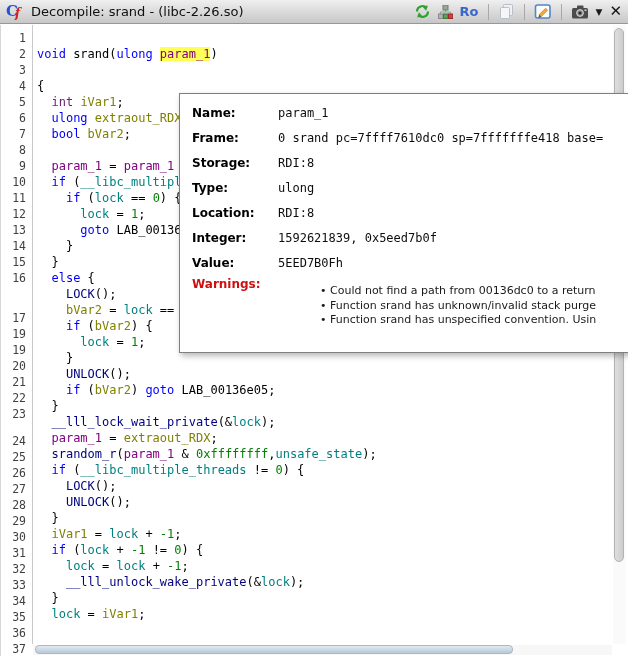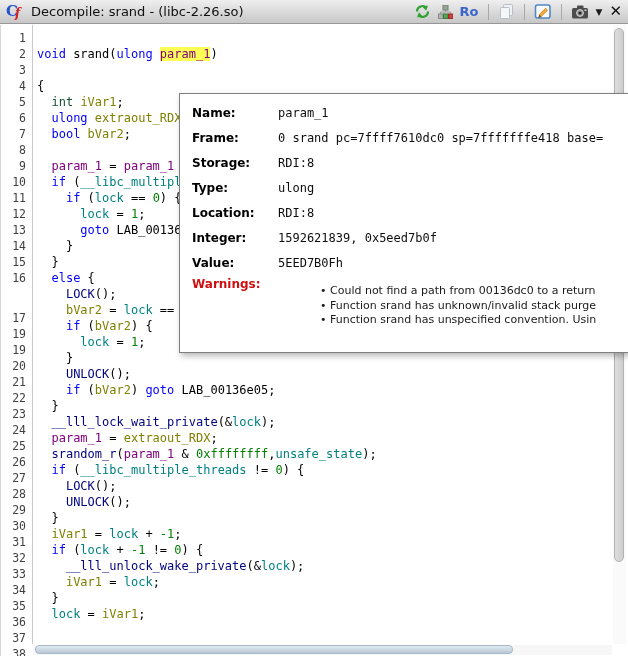--- a/index.html
+++ b/index.html
@@ -128,21 +128,21 @@
       <div class="gnum" style="color: rgb(63, 63, 63);">14</div>
       <div class="gnum" style="color: rgb(63, 63, 63);">15</div>
       <div class="gnum" style="color: rgb(63, 63, 63);">16</div>
       <div class="gnum" style="color: rgb(63, 63, 63); margin-top: 24px;">17</div>
       <div class="gnum" style="color: rgb(63, 63, 63);">19</div>
       <div class="gnum" style="color: rgb(63, 63, 63);">19</div>
       <div class="gnum" style="color: rgb(63, 63, 63);">20</div>
       <div class="gnum" style="color: rgb(63, 63, 63);">21</div>
       <div class="gnum" style="color: rgb(63, 63, 63);">22</div>
       <div class="gnum" style="color: rgb(63, 63, 63);">23</div>
-      <div class="gnum" style="color: rgb(63, 63, 63);">24</div>
+      <div class="gnum" style="color: rgb(63, 63, 63); margin-top: 11px;">24</div>
       <div class="gnum" style="color: rgb(63, 63, 63);">25</div>
       <div class="gnum" style="color: rgb(63, 63, 63);">26</div>
       <div class="gnum" style="color: rgb(63, 63, 63);">27</div>
       <div class="gnum" style="color: rgb(63, 63, 63);">28</div>
       <div class="gnum" style="color: rgb(63, 63, 63);">29</div>
       <div class="gnum" style="color: rgb(63, 63, 63);">30</div>
       <div class="gnum" style="color: rgb(63, 63, 63);">31</div>
       <div class="gnum" style="color: rgb(63, 63, 63);">32</div>
       <div class="gnum" style="color: rgb(63, 63, 63);">33</div>
       <div class="gnum" style="color: rgb(63, 63, 63);">34</div>
@@ -151,21 +151,21 @@
       <div class="gnum" style="color: rgb(63, 63, 63);">37</div>
       <div class="gnum" style="color: rgb(63, 63, 63);">38</div>
       <div class="gnum" style="color: rgb(63, 63, 63);">39</div>
     </div>
   <div class="gutter-sep"></div>
   <div class="code">
       <div class="cline"></div>
       <div class="cline"><span style="color: rgb(0, 0, 255);">void</span><span style="color: rgb(0, 0, 0);"> </span><span style="color: rgb(0, 0, 0);">srand</span><span style="color: rgb(0, 0, 0);">(</span><span style="color: rgb(0, 0, 255);">ulong</span><span style="color: rgb(0, 0, 0);"> </span><span style="color: rgb(128, 0, 128); background: rgb(255, 255, 85);">param_1</span><span style="color: rgb(0, 0, 0);">)</span></div>
       <div class="cline"></div>
       <div class="cline"><span style="color: rgb(0, 0, 0);">{</span></div>
-      <div class="cline"><span style="color: rgb(0, 0, 0);">  </span><span style="color: #14532d;">int</span><span style="color: rgb(0, 0, 0);"> </span><span style="color: rgb(128, 128, 0);">iVar1</span><span style="color: rgb(0, 0, 0);">;</span></div>
+      <div class="cline"><span style="color: rgb(0, 0, 0);">  </span><span style="color: #701a75;">int</span><span style="color: rgb(0, 0, 0);"> </span><span style="color: rgb(128, 128, 0);">iVar1</span><span style="color: rgb(0, 0, 0);">;</span></div>
       <div class="cline"><span style="color: rgb(0, 0, 0);">  </span><span style="color: rgb(0, 0, 255);">ulong</span><span style="color: rgb(0, 0, 0);"> </span><span style="color: rgb(128, 128, 0);">extraout_RDX</span><span style="color: rgb(0, 0, 0);">;</span></div>
       <div class="cline"><span style="color: rgb(0, 0, 0);">  </span><span style="color: rgb(0, 0, 255);">bool</span><span style="color: rgb(0, 0, 0);"> </span><span style="color: rgb(128, 128, 0);">bVar2</span><span style="color: rgb(0, 0, 0);">;</span></div>
       <div class="cline"></div>
       <div class="cline"><span style="color: rgb(0, 0, 0);">  </span><span style="color: rgb(128, 0, 128);">param_1</span><span style="color: rgb(0, 0, 0);"> = </span><span style="color: rgb(128, 0, 128);">param_1</span><span style="color: rgb(0, 0, 0);"> &amp;</span></div>
       <div class="cline"><span style="color: rgb(0, 0, 0);">  </span><span style="color: rgb(0, 0, 255);">if</span><span style="color: rgb(0, 0, 0);"> (</span><span style="color: rgb(0, 128, 128);">__libc_multiple</span></div>
       <div class="cline"><span style="color: rgb(0, 0, 0);">    </span><span style="color: rgb(0, 0, 255);">if</span><span style="color: rgb(0, 0, 0);"> (</span><span style="color: rgb(0, 128, 128);">lock</span><span style="color: rgb(0, 0, 0);"> == </span><span style="color: rgb(0, 128, 0);">0</span><span style="color: rgb(0, 0, 0);">) {</span></div>
       <div class="cline"><span style="color: rgb(0, 0, 0);">      </span><span style="color: rgb(0, 128, 128);">lock</span><span style="color: rgb(0, 0, 0);"> = </span><span style="color: rgb(0, 128, 0);">1</span><span style="color: rgb(0, 0, 0);">;</span></div>
       <div class="cline"><span style="color: rgb(0, 0, 0);">      </span><span style="color: rgb(0, 0, 255);">goto</span><span style="color: rgb(0, 0, 0);"> </span><span style="color: rgb(0, 0, 0);">LAB_00136e</span></div>
       <div class="cline"><span style="color: rgb(0, 0, 0);">    }</span></div>
       <div class="cline"><span style="color: rgb(0, 0, 0);">  }</span></div>
@@ -180,22 +180,22 @@
       <div class="cline"><span style="color: rgb(0, 0, 0);">  }</span></div>
       <div class="cline"><span style="color: rgb(0, 0, 0);">  </span><span style="color: rgb(0, 0, 128);">__lll_lock_wait_private</span><span style="color: rgb(0, 0, 0);">(&amp;</span><span style="color: rgb(0, 128, 128);">lock</span><span style="color: rgb(0, 0, 0);">);</span></div>
       <div class="cline"><span style="color: rgb(0, 0, 0);">  </span><span style="color: rgb(128, 0, 128);">param_1</span><span style="color: rgb(0, 0, 0);"> = </span><span style="color: rgb(128, 128, 0);">extraout_RDX</span><span style="color: rgb(0, 0, 0);">;</span></div>
       <div class="cline"><span style="color: rgb(0, 0, 0);">  </span><span style="color: rgb(0, 0, 128);">srandom_r</span><span style="color: rgb(0, 0, 0);">(</span><span style="color: rgb(128, 0, 128);">param_1</span><span style="color: rgb(0, 0, 0);"> &amp; </span><span style="color: rgb(0, 128, 0);">0xffffffff</span><span style="color: rgb(0, 0, 0);">,</span><span style="color: rgb(0, 128, 128);">unsafe_state</span><span style="color: rgb(0, 0, 0);">);</span></div>
       <div class="cline"><span style="color: rgb(0, 0, 0);">  </span><span style="color: rgb(0, 0, 255);">if</span><span style="color: rgb(0, 0, 0);"> (</span><span style="color: rgb(0, 128, 128);">__libc_multiple_threads</span><span style="color: rgb(0, 0, 0);"> != </span><span style="color: rgb(0, 128, 0);">0</span><span style="color: rgb(0, 0, 0);">) {</span></div>
       <div class="cline"><span style="color: rgb(0, 0, 0);">    </span><span style="color: rgb(0, 0, 128);">LOCK</span><span style="color: rgb(0, 0, 0);">();</span></div>
       <div class="cline"><span style="color: rgb(0, 0, 0);">    </span><span style="color: rgb(0, 0, 128);">UNLOCK</span><span style="color: rgb(0, 0, 0);">();</span></div>
       <div class="cline"><span style="color: rgb(0, 0, 0);">  }</span></div>
       <div class="cline"><span style="color: rgb(0, 0, 0);">  </span><span style="color: rgb(128, 128, 0);">iVar1</span><span style="color: rgb(0, 0, 0);"> = </span><span style="color: rgb(0, 128, 128);">lock</span><span style="color: rgb(0, 0, 0);"> + </span><span style="color: rgb(0, 128, 0);">-1</span><span style="color: rgb(0, 0, 0);">;</span></div>
       <div class="cline"><span style="color: rgb(0, 0, 0);">  </span><span style="color: rgb(0, 0, 255);">if</span><span style="color: rgb(0, 0, 0);"> (</span><span style="color: rgb(0, 128, 128);">lock</span><span style="color: rgb(0, 0, 0);"> + </span><span style="color: rgb(0, 128, 0);">-1</span><span style="color: rgb(0, 0, 0);"> != </span><span style="color: rgb(0, 128, 0);">0</span><span style="color: rgb(0, 0, 0);">) {</span></div>
+      <div class="cline"><span style="color: rgb(0, 0, 0);">    </span><span style="color: rgb(0, 128, 128);">lock</span><span style="color: rgb(0, 0, 0);"> = </span><span style="color: rgb(0, 128, 128);">lock</span><span style="color: rgb(0, 0, 0);"> + </span><span style="color: rgb(0, 128, 0);">-1</span><span style="color: rgb(0, 0, 0);">;</span></div>
       <div class="cline"><span style="color: rgb(0, 0, 0);">    </span><span style="color: rgb(0, 0, 128);">__lll_unlock_wake_private</span><span style="color: rgb(0, 0, 0);">(&amp;</span><span style="color: rgb(0, 128, 128);">lock</span><span style="color: rgb(0, 0, 0);">);</span></div>
-      <div class="cline"><span style="color: rgb(0, 0, 0);">    </span><span style="color: rgb(128, 128, 0);">iVar1</span><span style="color: rgb(0, 0, 0);"> = </span><span style="color: rgb(0, 128, 128);">lock</span><span style="color: rgb(0, 0, 0);">;</span></div>
       <div class="cline"><span style="color: rgb(0, 0, 0);">  }</span></div>
       <div class="cline"><span style="color: rgb(0, 0, 0);">  </span><span style="color: rgb(0, 128, 128);">lock</span><span style="color: rgb(0, 0, 0);"> = </span><span style="color: rgb(128, 128, 0);">iVar1</span><span style="color: rgb(0, 0, 0);">;</span></div>
     </div>
 
   <div class="vscroll">
     <div class="vthumb"></div>
   </div>
   <div class="hscroll">
     <div class="hthumb"></div>
   </div>

